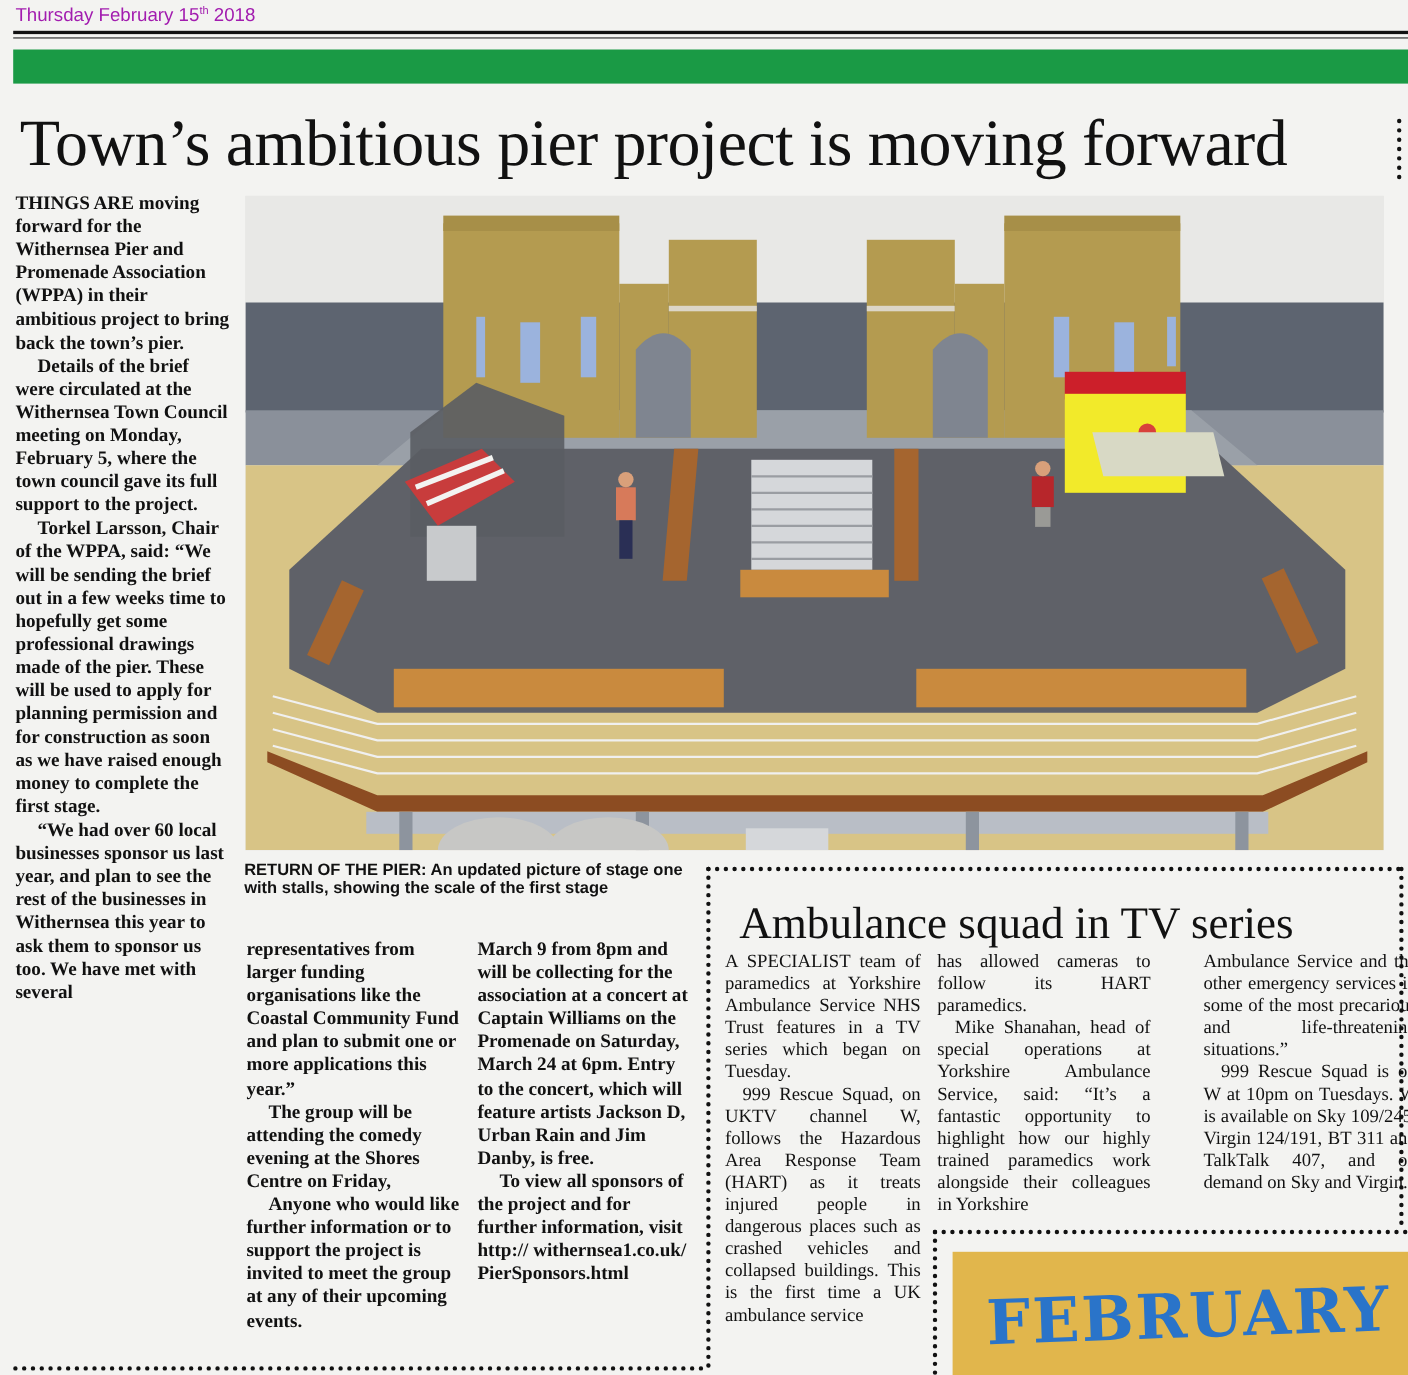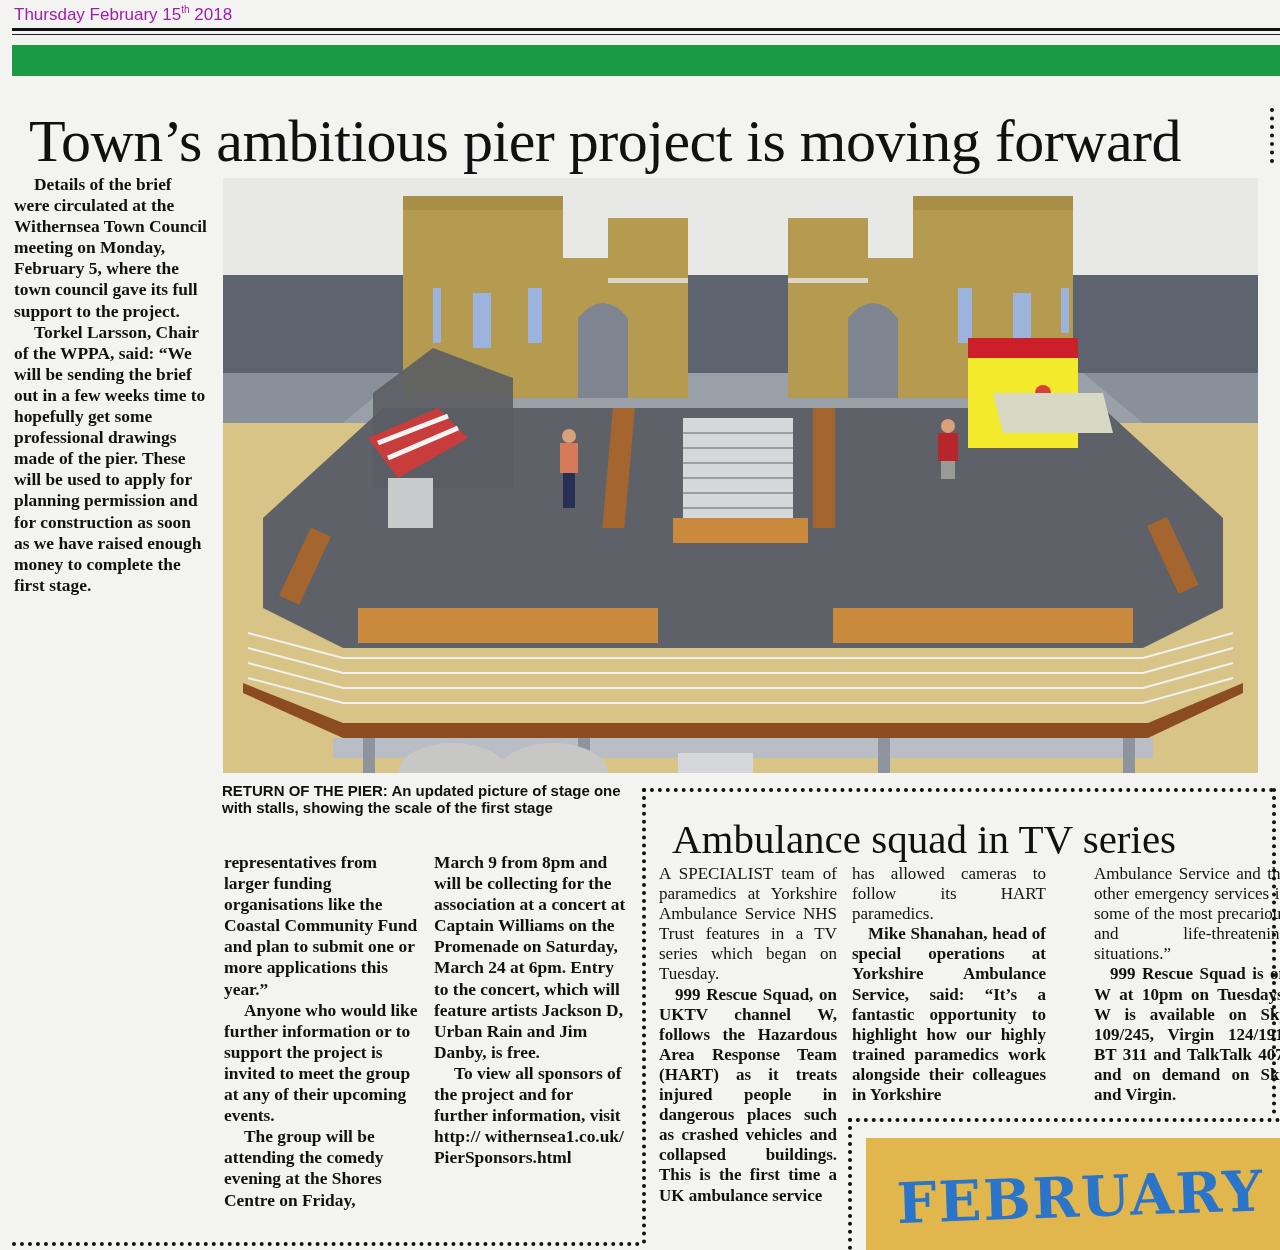--- a/index.html
+++ b/index.html
@@ -13,33 +13,33 @@
   .vdots{position:absolute;border-left:4px dotted #111;}
   .hdots{position:absolute;border-top:4px dotted #111;}
   .col{position:absolute;font-family:"Liberation Serif",serif;font-weight:bold;font-size:17.4px;line-height:21.1px;}
   .col p{margin:0;}
   .col p.indent{text-indent:20px;}
   .caption{position:absolute;left:222px;top:782px;width:400px;font-family:"Liberation Sans",sans-serif;font-weight:bold;font-size:15px;line-height:17px;}
   .photo{position:absolute;left:223px;top:178px;width:1035px;height:595px;overflow:hidden;background:#e6e6e4;}
   .amb-head{position:absolute;left:660px;top:802px;font-family:"Liberation Serif",serif;font-size:41px;line-height:50px;white-space:nowrap;}
   .acol{position:absolute;font-family:"Liberation Serif",serif;font-size:17px;line-height:20.1px;text-align:justify;}
   .acol p{margin:0;}
-  .acol p.indent{text-indent:16px;font-weight:bold;}
+  .acol p.indent{text-indent:16px;}
   .promo{position:absolute;left:866px;top:1138px;width:414px;height:112px;background:#e1b64c;overflow:hidden;}
   .promo-text{position:absolute;left:32px;top:32px;font-family:"DejaVu Serif",serif;font-weight:bold;font-size:56px;color:#2a74c9;letter-spacing:2px;transform:rotate(-2deg);transform-origin:left bottom;white-space:nowrap;}
 </style>
 </head>
 <body>
 
 <div class="dateline"><span>Thursday February 15</span><sup>th</sup> <span>2018</span></div>
 <div class="rule-thick"></div>
 <div class="rule-thin"></div>
 <div class="green-bar"></div>
 
-<h1 class="headline" style="margin:15px;font-weight:normal;">Town’s ambitious pier project is moving forward</h1>
+<h1 class="headline" style="margin:4px;font-weight:normal;">Town’s ambitious pier project is moving forward</h1>
 <div class="vdots" style="left:1270px;top:108px;height:55px;"></div>
 
 <div class="photo">
   <svg width="1035" height="595" viewBox="0 0 1035 595" xmlns="http://www.w3.org/2000/svg">
 
     <rect x="0" y="0" width="1035" height="100" fill="#e8e8e6"></rect>
 
     <rect x="0" y="97" width="1035" height="100" fill="#5d6470"></rect>
 
     <rect x="0" y="195" width="1035" height="50" fill="#8a909a"></rect>
@@ -122,30 +122,32 @@
     <rect x="355" y="560" width="12" height="40" fill="#8d949e"></rect>
     <rect x="655" y="560" width="12" height="40" fill="#8d949e"></rect>
     <rect x="900" y="560" width="12" height="40" fill="#8d949e"></rect>
     <ellipse cx="230" cy="595" rx="55" ry="30" fill="#c7c7c5"></ellipse>
     <ellipse cx="330" cy="595" rx="55" ry="30" fill="#c7c7c5"></ellipse>
     <rect x="455" y="575" width="75" height="20" fill="#d5d7da"></rect>
   </svg>
 </div>
 
 <div class="col" style="left:14px;top:174px;width:196px;">
+  <p>THINGS ARE moving forward for the Withernsea Pier and Promenade Association (WPPA) in their ambitious project to bring back the town’s pier.</p>
   <p class="indent">Details of the brief were circulated at the Withernsea Town Council meeting on Monday, February 5, where the town council gave its full support to the project.</p>
   <p class="indent">Torkel Larsson, Chair of the WPPA, said: “We will be sending the brief out in a few weeks time to hopefully get some professional drawings made of the pier. These will be used to apply for planning permission and for construction as soon as we have raised enough money to complete the first stage.</p>
+  <p class="indent">“We had over 60 local businesses sponsor us last year, and plan to see the rest of the businesses in Withernsea this year to ask them to sponsor us too. We have met with several</p>
 </div>
 
 <div class="caption">RETURN OF THE PIER: An updated picture of stage one with stalls, showing the scale of the first stage</div>
 
 <div class="col" style="left:224px;top:852px;width:196px;">
   <p>representatives from larger funding organisations like the Coastal Community Fund and plan to submit one or more applications this year.”</p>
+  <p class="indent">The group will be attending the comedy evening at the Shores Centre on Friday,</p>
   <p class="indent">Anyone who would like further information or to support the project is invited to meet the group at any of their upcoming events.</p>
-  <p class="indent">The group will be attending the comedy evening at the Shores Centre on Friday,</p>
 </div>
 
 <div class="col" style="left:434px;top:852px;width:196px;">
   <p>March 9 from 8pm and will be collecting for the association at a concert at Captain Williams on the Promenade on Saturday, March 24 at 6pm. Entry to the concert, which will feature artists Jackson D, Urban Rain and Jim Danby, is free.</p>
   <p class="indent">To view all sponsors of the project and for further information, visit http:// withernsea1.co.uk/ PierSponsors.html</p>
 </div>
 
 <div class="hdots" style="left:12px;top:1242px;width:628px;"></div>
 
 <div class="hdots" style="left:642px;top:788px;width:632px;"></div>

